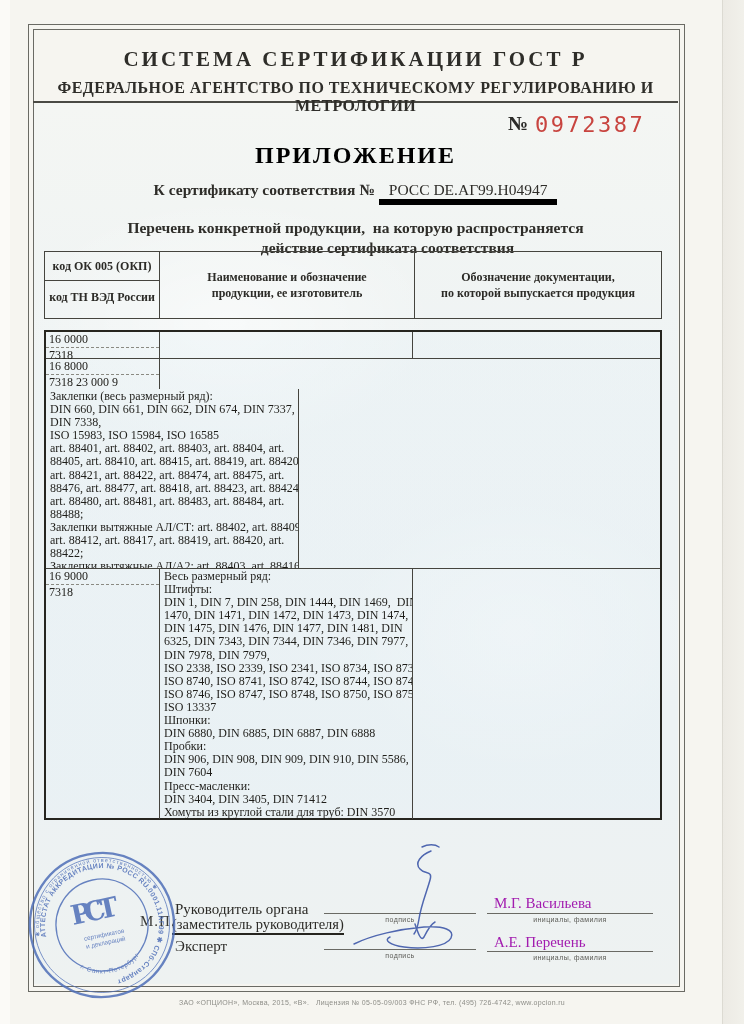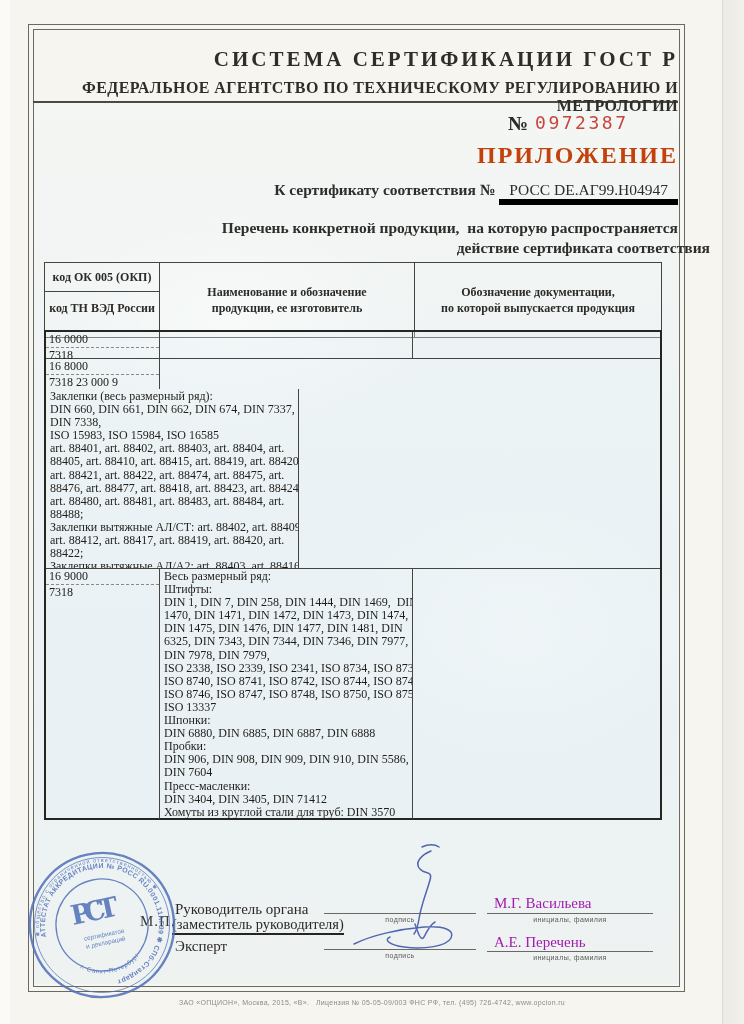--- a/index.html
+++ b/index.html
@@ -17,39 +17,39 @@
           radial-gradient(ellipse 300px 180px at 30% 25%, rgba(255,255,255,.55), rgba(255,255,255,0) 70%),
           radial-gradient(ellipse 260px 200px at 75% 60%, rgba(255,255,255,.4), rgba(255,255,255,0) 70%),
           linear-gradient(180deg,#f4f6f3 0%,#eef3f4 35%,#ecf2f4 70%,#eef2f1 100%);}
   
   .frame-outer{position:absolute;left:28px;top:24px;width:655px;height:966px;
                border:1px solid #6a6a64;}
   .frame-inner{position:absolute;left:4px;top:4px;right:4px;bottom:4px;border:1px solid #6a6a64;}
   .header-rule{position:absolute;left:33px;top:101px;width:645px;height:0;
                border-top:2px solid #4a4a44;}
 
-  .t-center{position:absolute;left:33px;width:645px;text-align:right;color:#2e2d29;}
+  .t-center{position:absolute;left:33px;width:645px;text-align:center;color:#2e2d29;}
   .sys-title{top:47px;font-weight:bold;font-size:21px;letter-spacing:3px;}
   .sys-sub{top:79px;font-weight:bold;font-size:16px;letter-spacing:0.4px;}
 
   .serial{position:absolute;left:508px;top:112px;display:flex;align-items:flex-start;gap:7px;}
   .serial .no-sign{font-size:20px;color:#2b2b28;font-weight:bold;}
-  .serial .no-digits{font-family:"DejaVu Sans Mono", monospace;font-size:18px;letter-spacing:2.5px;
+  .serial .no-digits{font-family:"DejaVu Sans Mono", monospace;font-size:22px;letter-spacing:2.5px;
                      color:#c8443f;font-weight:400;}
 
-  .doc-title{top:142px;font-weight:bold;font-size:24px;letter-spacing:2px;color:#c2410c;}
+  .doc-title{top:142px;font-weight:bold;font-size:24px;letter-spacing:2px;color:#000000;}
   .cert-line{top:181px;font-size:15.5px;white-space:pre;}
   .cert-line .lbl{font-weight:bold;}
   .cert-line .num{border-bottom:6px solid #000000;padding:0 10px 1px 10px;}
   .purpose{font-weight:bold;font-size:15.5px;white-space:pre;}
   .purpose1{top:219px;}
   .purpose2{top:239px;margin-left:32px;}
 
   
-  .thead{position:absolute;left:44px;top:262px;width:618px;height:76px;
+  .thead{position:absolute;left:44px;top:251px;width:618px;height:68px;
          border:1px solid #45443e;display:flex;box-sizing:border-box;}
   .thead .c1{width:114px;border-right:1px solid #45443e;display:flex;flex-direction:column;}
   .thead .c1 .cell{flex:0 0 auto;display:flex;align-items:center;justify-content:center;
                    font-weight:bold;font-size:12px;color:#2c2b27;}
   .thead .c1 .cell.top{height:28px;border-bottom:1px solid #45443e;}
   .thead .c1 .cell.bot{height:33px;text-align:center;}
   .thead .c2{width:254px;border-right:1px solid #45443e;}
   .thead .c3{flex:1;}
   .thead .hc{display:flex;align-items:center;justify-content:center;text-align:center;
              font-weight:bold;font-size:12px;line-height:1.35;color:#2c2b27;white-space:pre-line;}

